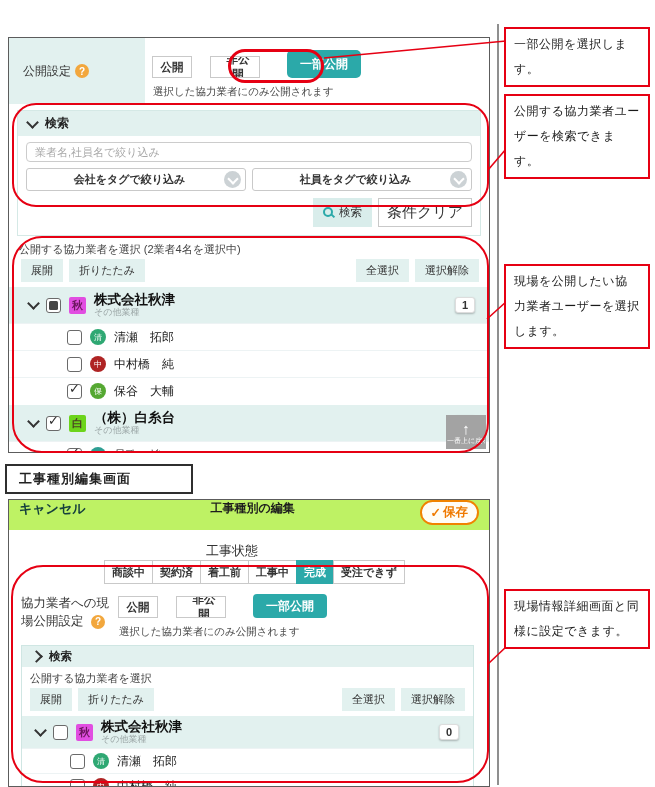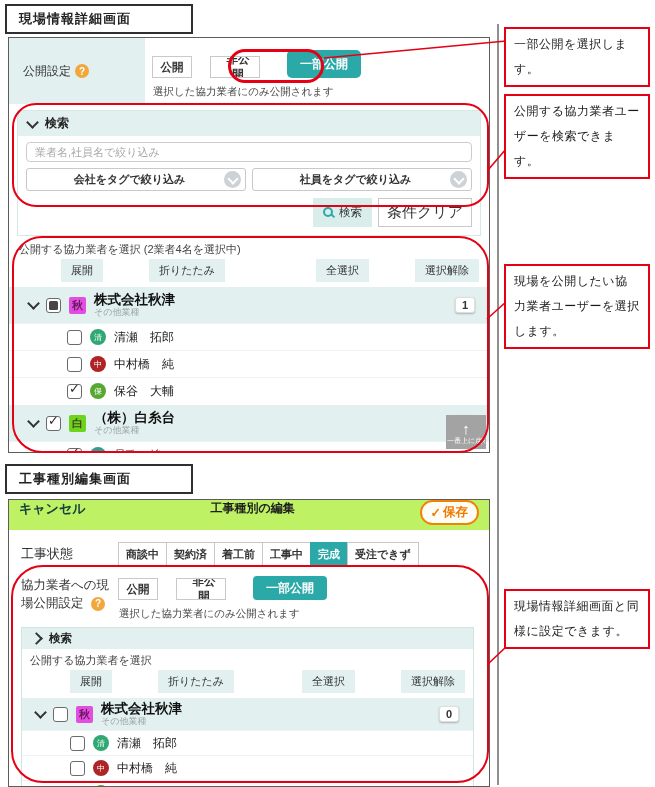--- a/index.html
+++ b/index.html
@@ -56,39 +56,39 @@
   .search-actions{display:flex;justify-content:flex-end;gap:6px;margin:7px 8px 8px 8px;}
   .sbtn{display:flex;align-items:center;gap:4px;background:#d9edeb;border:none;padding:4px 10px;font-size:11.5px;color:#333;cursor:pointer;}
   .mag{width:12px;height:12px;position:relative;flex:none;}
   .mag::before{content:"";position:absolute;left:0;top:0;width:6px;height:6px;border:2px solid #2BA9A9;border-radius:50%;}
   .mag::after{content:"";position:absolute;left:8px;top:8px;width:4px;height:2px;background:#2BA9A9;transform:rotate(45deg);}
   .clbtn{background:#fff;border:1px solid #c9c9c9;padding:4px 8px;font-size:15px;color:#333;cursor:pointer;}
 
   
   .list-caption{margin:6px 10px 2px 10px;font-size:11px;color:#444;}
   .toolbar{display:flex;gap:6px;margin:2px 10px 4px 12px;align-items:center;}
-  .tbtn{background:#e2f1ef;border:none;padding:4px 10px;font-size:11px;color:#333;cursor:pointer;margin-left:40px;}
+  .tbtn{background:#e2f1ef;border:none;padding:4px 10px;font-size:11px;color:#333;cursor:pointer;}
   .tb-spacer{flex:1;}
   .crow{position:relative;display:flex;align-items:center;gap:8px;background:#e2f1ef;padding-left:20px;height:36px;border-top:1px solid #fff;}
   .cnw{line-height:1.05;}
   .cname{font-size:13.5px;font-weight:bold;color:#111;}
   .cind{font-size:9px;color:#9aa5a5;margin-top:1px;}
   .mrow{display:flex;align-items:center;gap:8px;height:26px;padding-left:58px;font-size:12px;color:#222;border-top:1px solid #edf3f4;background:#fff;}
   .scroll-top{position:absolute;right:3px;bottom:3px;width:40px;height:34px;background:#a3a3a3;display:flex;
               flex-direction:column;align-items:center;justify-content:center;cursor:pointer;}
   .scroll-top .arr{color:#fff;font-size:15px;font-weight:bold;line-height:1;}
   .scroll-top .stl{color:#fff;font-size:7px;line-height:1;margin-top:1px;white-space:nowrap;overflow:hidden;max-width:38px;}
 
   
   .hdr{height:30px;background:#bef264;display:flex;align-items:flex-start;padding:0 10px;}
   .cancel{font-size:13px;font-weight:bold;color:#15403d;cursor:pointer;}
   .hdr-title{flex:1;text-align:center;font-size:12px;font-weight:bold;color:#1d1d1d;}
   .save{background:#fffdf6;border:2px solid #f08300;border-radius:14px;color:#ef7a00;font-size:12.5px;font-weight:bold;
         padding:2px 9px;display:flex;gap:2px;align-items:center;cursor:pointer;}
-  .stat-row{display:flex;align-items:center;margin:12px 0 0 12px;}
+  .stat-row{display:flex;align-items:center;margin:12px 0 0 12px;flex-direction:column;}
   .stat-label{width:98px;font-size:13px;color:#333;flex:none;}
   .sgrp{display:flex;}
   .sgrp .st{height:24px;padding:0 7px;font-size:11px;font-weight:bold;color:#333;background:#fff;border:1px solid #c9c9c9;
             margin-left:-1px;display:flex;align-items:center;justify-content:center;box-sizing:border-box;overflow:hidden;}
   .sgrp .st.sel{background:#2BA9A9;color:#fff;border-color:#2BA9A9;}
   .vis2{display:flex;margin:10px 0 0 12px;}
   .vis2-label{width:98px;font-size:12.5px;line-height:1.45;color:#333;flex:none;}
   .box2{margin:6px 15px 0 12px;border:1px solid #cfe6e3;}
   .box2 .search-header{font-size:11.5px;padding:3px 10px;}
   .box2 .list-caption{margin:4px 8px 2px 8px;}
@@ -103,23 +103,20 @@
            font-size:12px;line-height:25px;color:#1a1a1a;letter-spacing:.5px;z-index:6;box-sizing:border-box;}
   .lines-svg{position:absolute;left:0;top:0;z-index:5;pointer-events:none;}
 </style>
 </head>
 <body>
 
 <div class="canvas">
 
   <div class="vline"></div>
 
-  <div class="titlebox" style="top:4px;">
-    <span>現場情報詳細画面</span>
-  </div>
 
   <div class="panel" id="panel1">
 
     <div class="vis-row">
       <div class="vis-label">
         <span>公開設定</span>
         <span class="help">?</span>
       </div>
       <div class="vis-content">
         <div class="opt-row">

